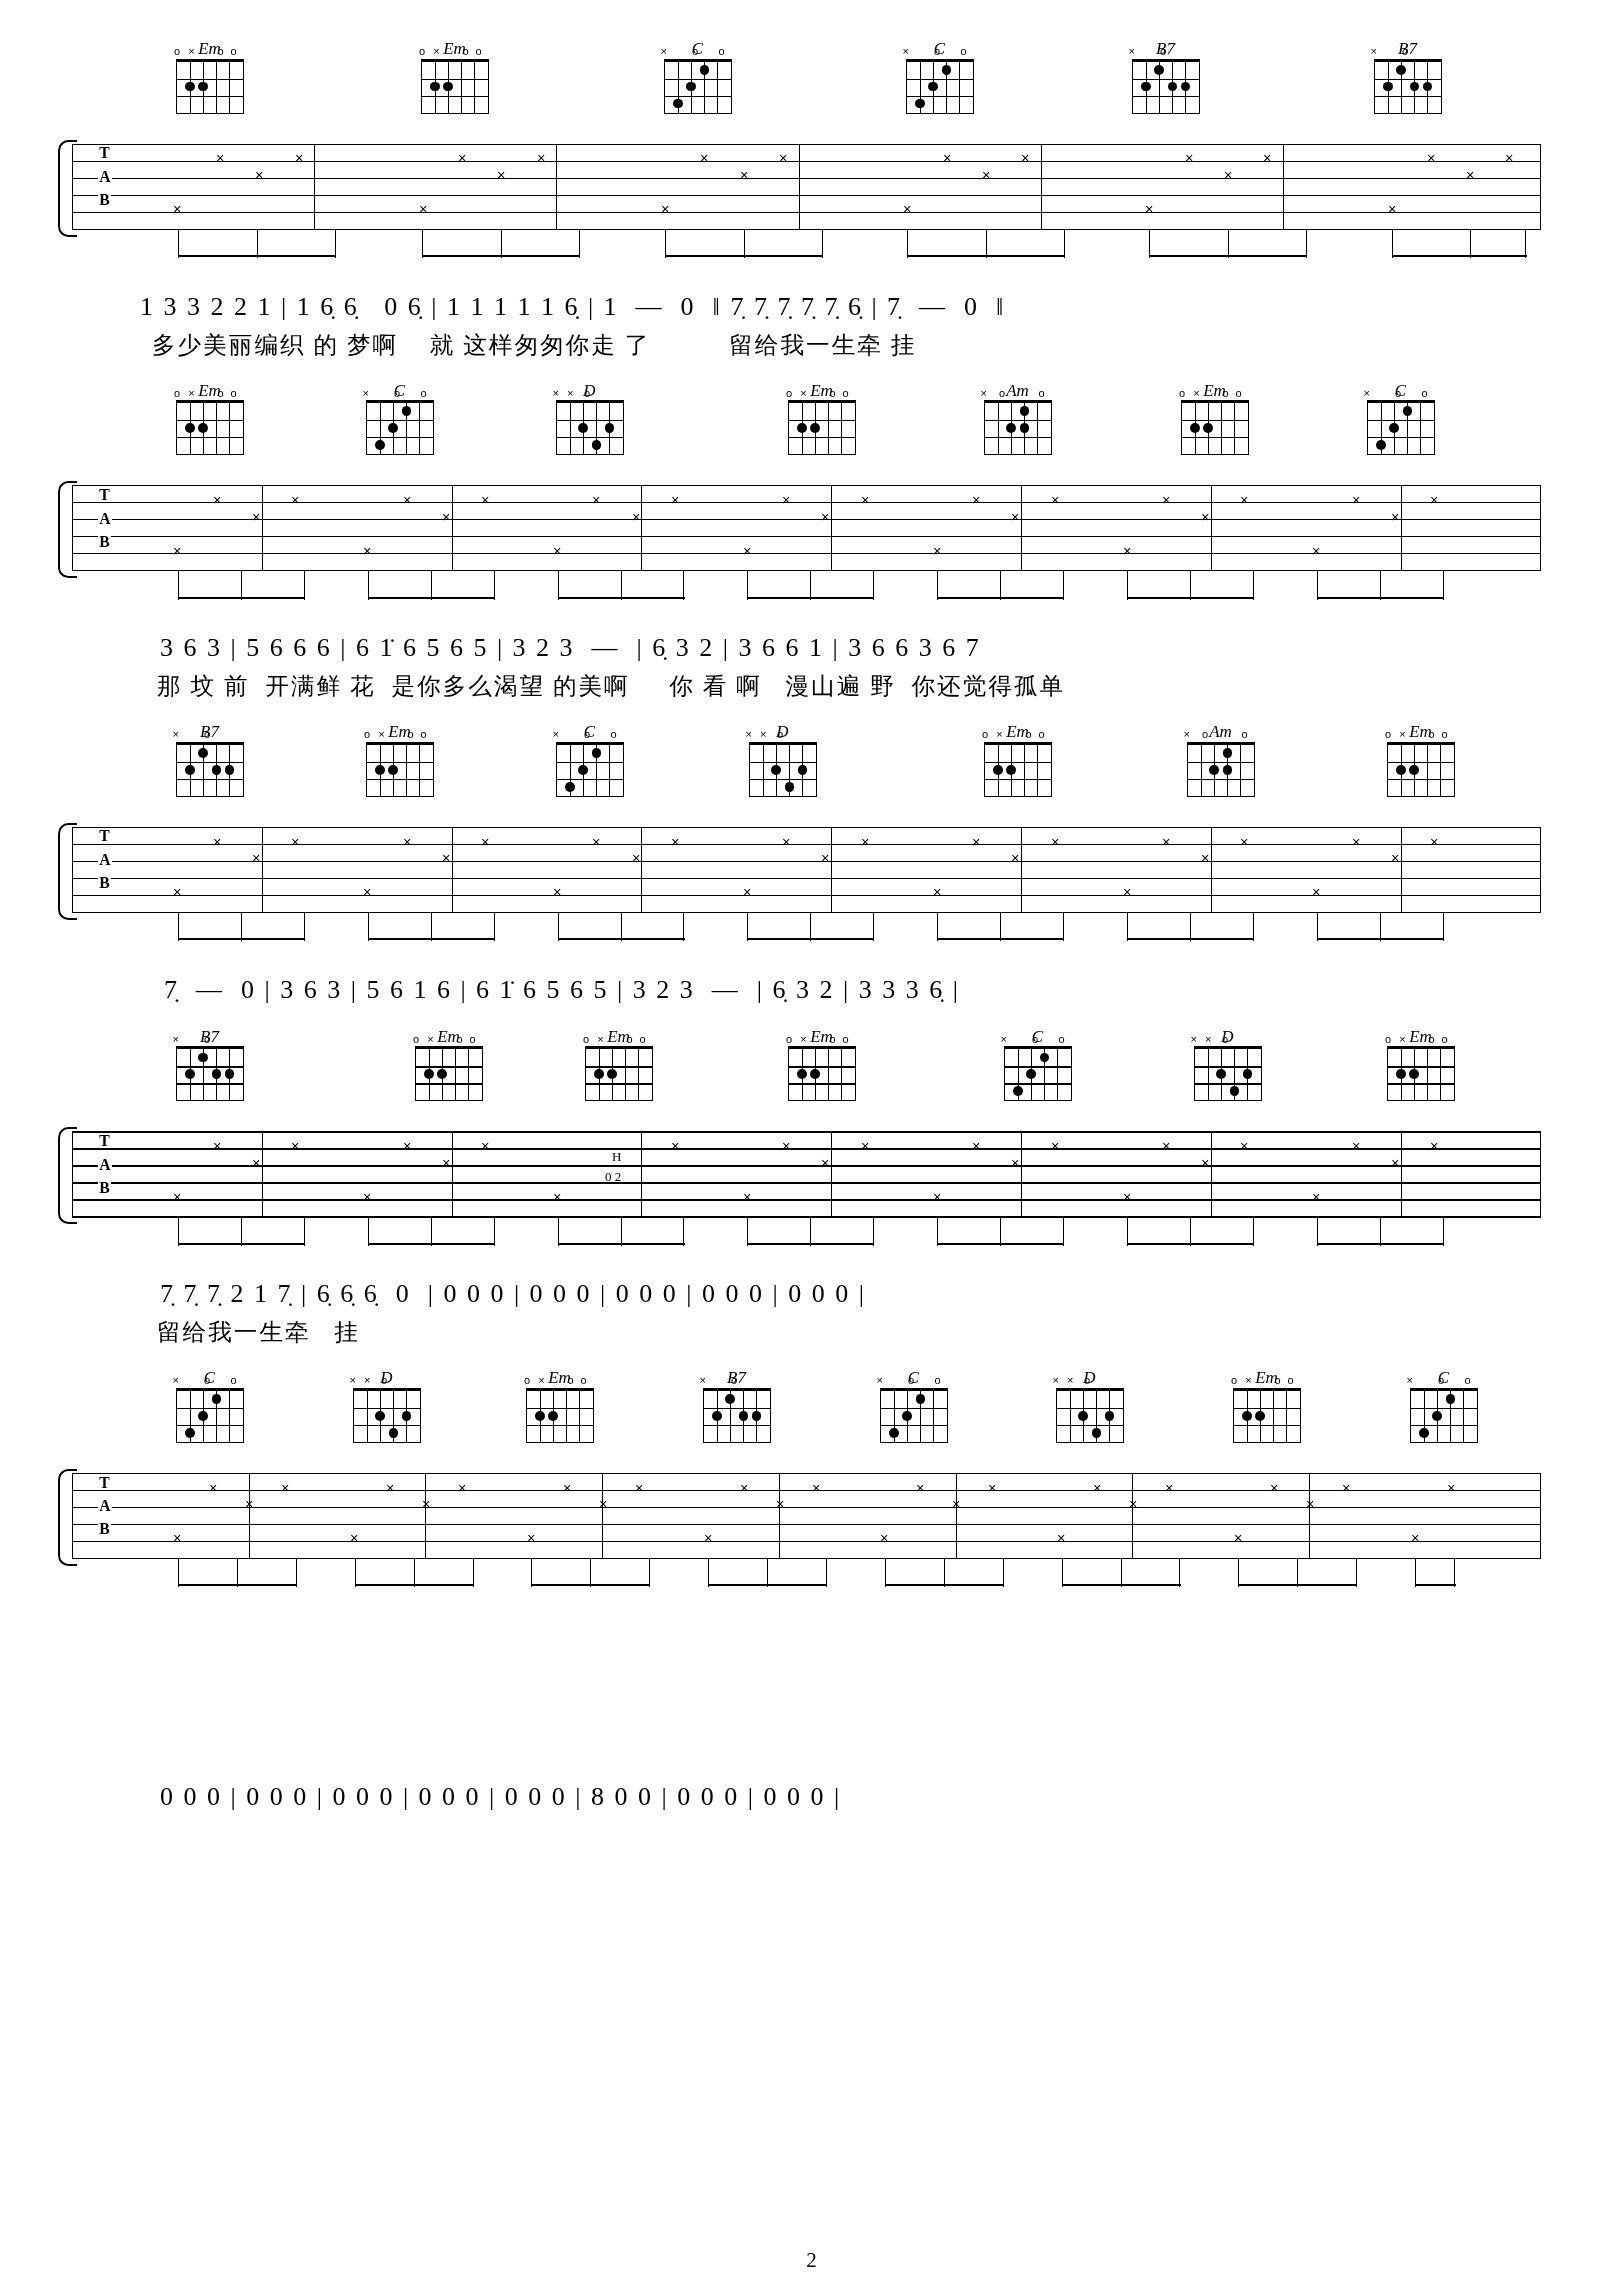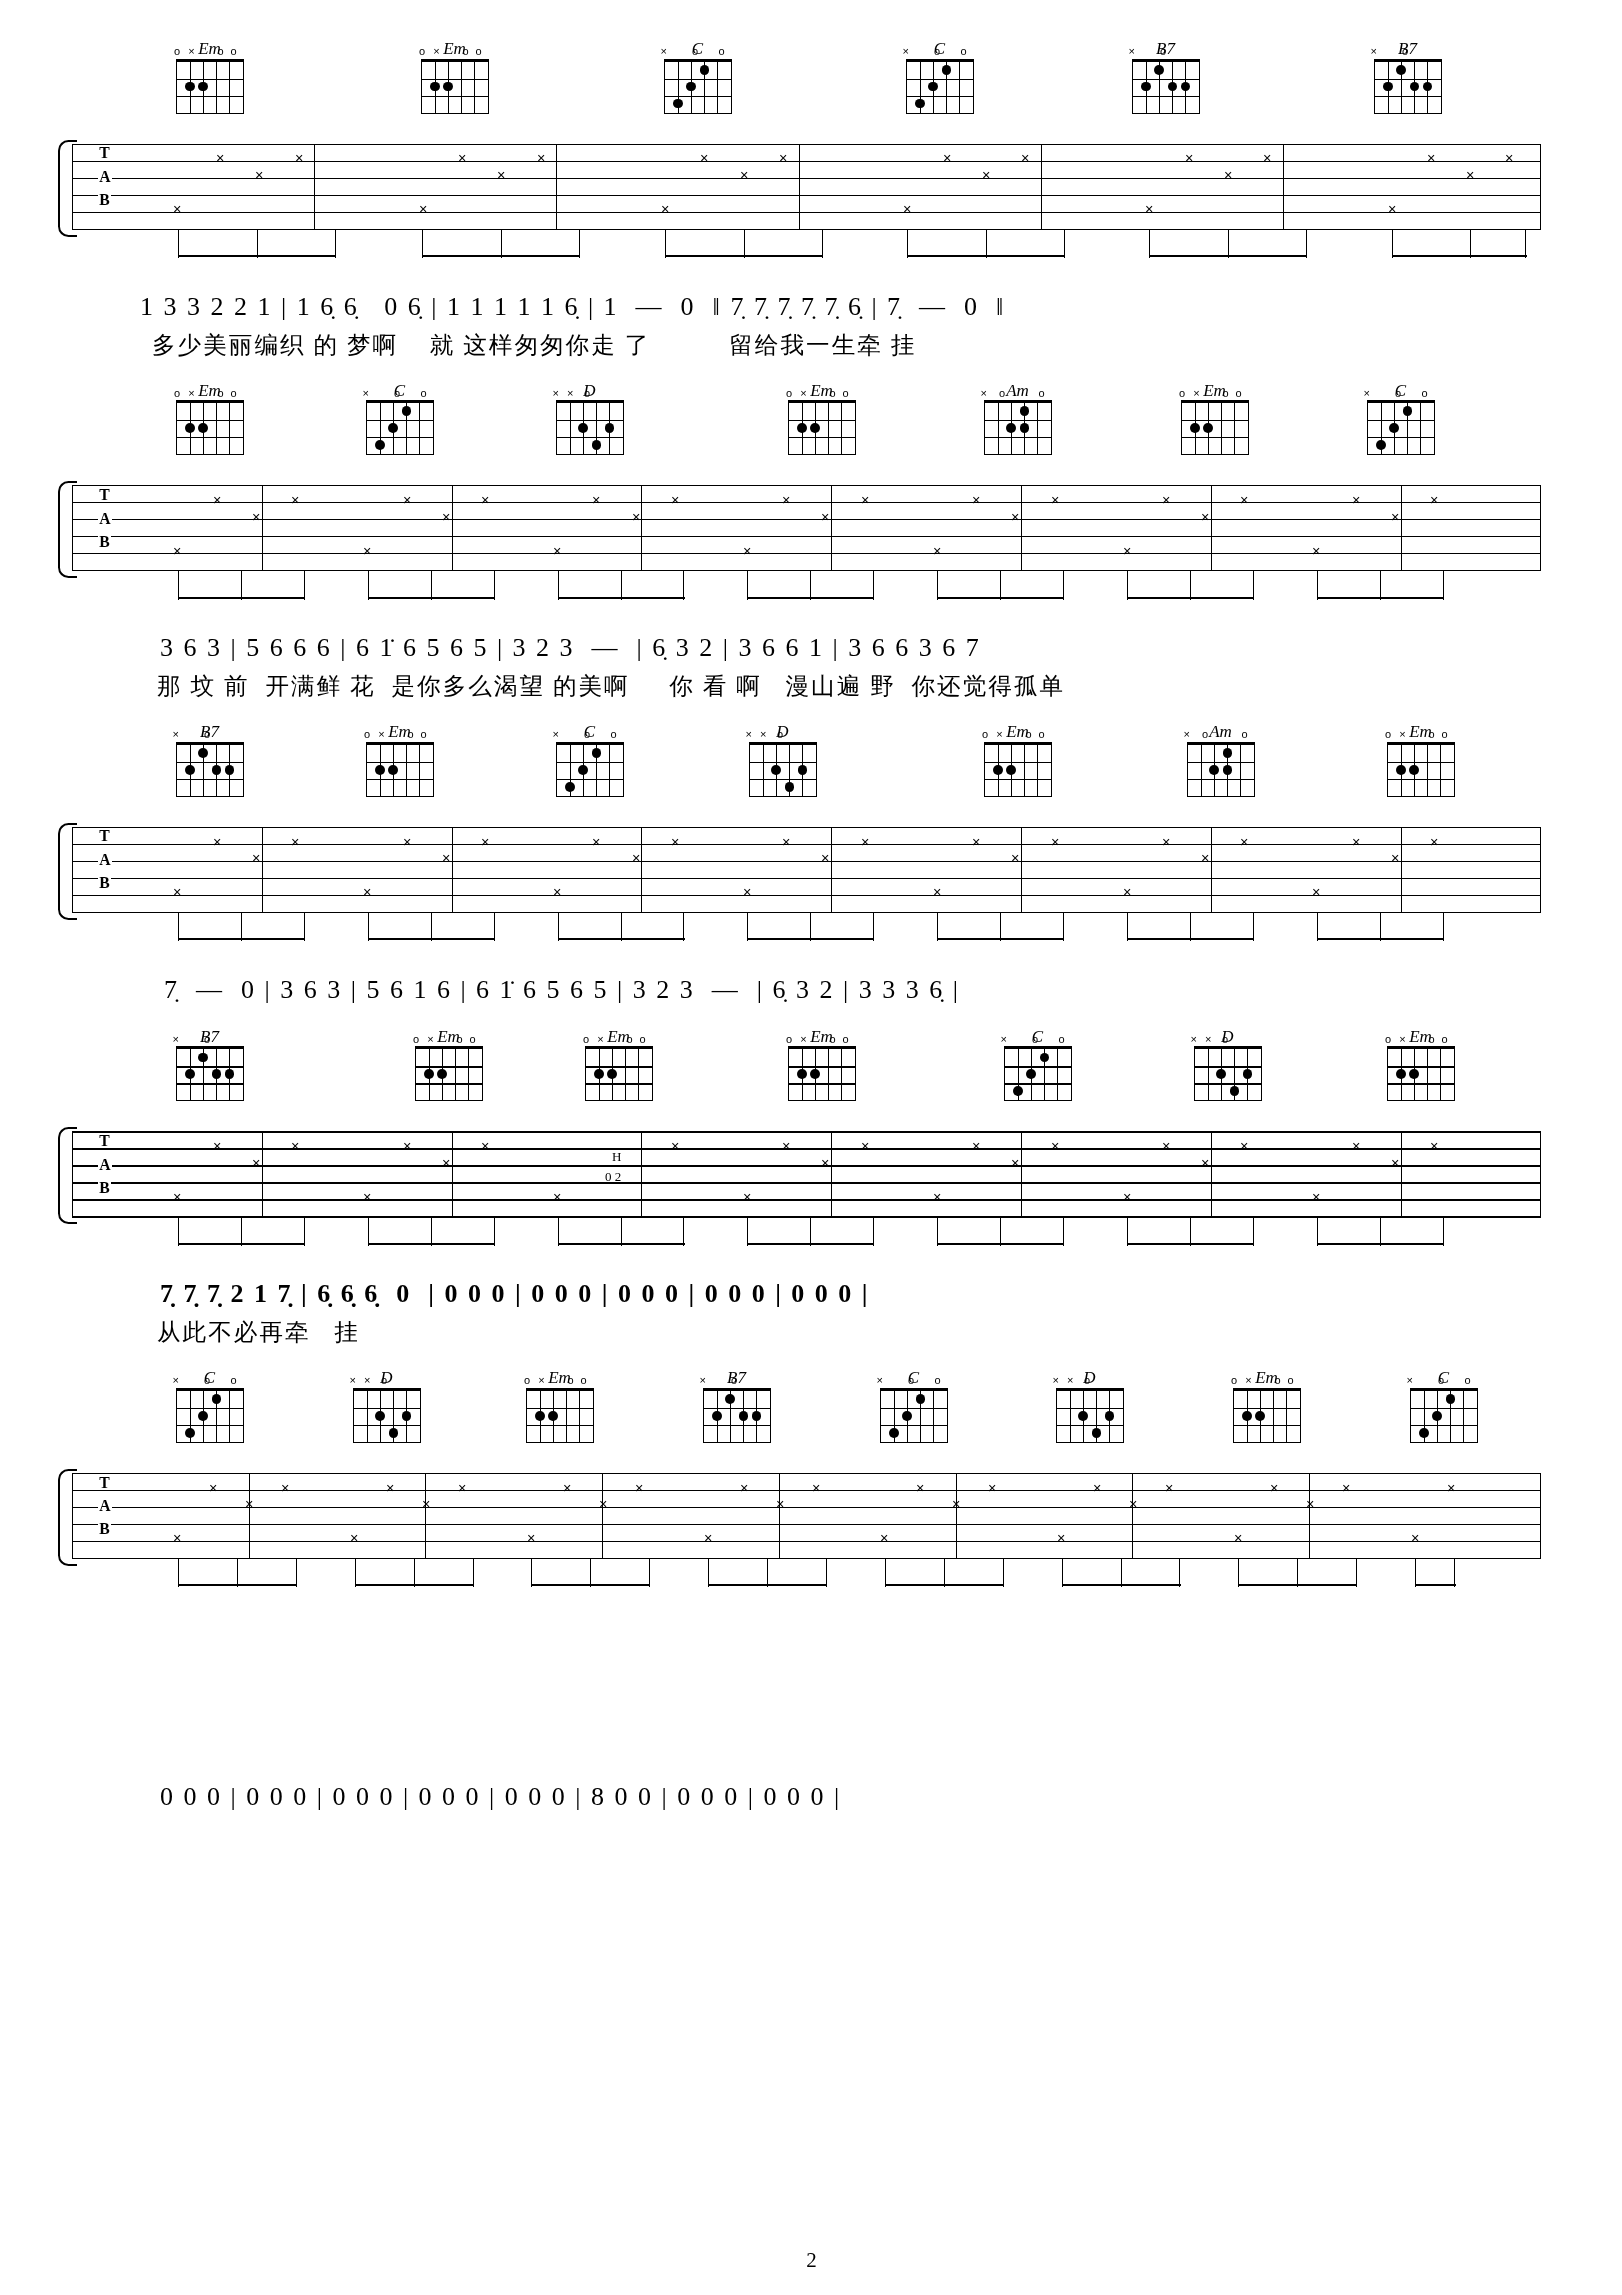--- a/index.html
+++ b/index.html
@@ -1013,24 +1013,24 @@
       <div class="stem" style="left:1190px;top:92px;height:29px;"></div>
       <div class="stem" style="left:1253px;top:92px;height:29px;"></div>
       <div class="beam" style="left:1127px;top:118px;width:127px;"></div>
       <div class="stem" style="left:1317px;top:92px;height:29px;"></div>
       <div class="stem" style="left:1380px;top:92px;height:29px;"></div>
       <div class="stem" style="left:1443px;top:92px;height:29px;"></div>
       <div class="beam" style="left:1317px;top:118px;width:127px;"></div>
     </div>
 
     <div class="melody">
-      <div class="melodytext" style="left:160px;font-weight:bold;">7̣ 7̣ 7̣ 2 1 7̣ | 6̣ 6̣ 6̣  0  | 0 0 0 | 0 0 0 | 0 0 0 | 0 0 0 | 0 0 0 |</div>
+      <div class="melodytext" style="left:160px;">7̣ 7̣ 7̣ 2 1 7̣ | 6̣ 6̣ 6̣  0  | 0 0 0 | 0 0 0 | 0 0 0 | 0 0 0 | 0 0 0 |</div>
     </div>
     <div class="lyrics">
-      <div class="lyricstext" style="left:157px;">从此不必再牵   挂</div>
+      <div class="lyricstext" style="left:157px;">留给我一生牵   挂</div>
     </div>
   </div>
 
   <div class="system" style="top:92px;">
     <div class="chordrow">
       <div class="chorddia" style="left:167px;">
         <div class="chordname">C</div>
         <div class="grid">
           <div class="xmark" style="left:-3.9px;">×</div>
           <div class="omark" style="left:27.5px;">o</div>

